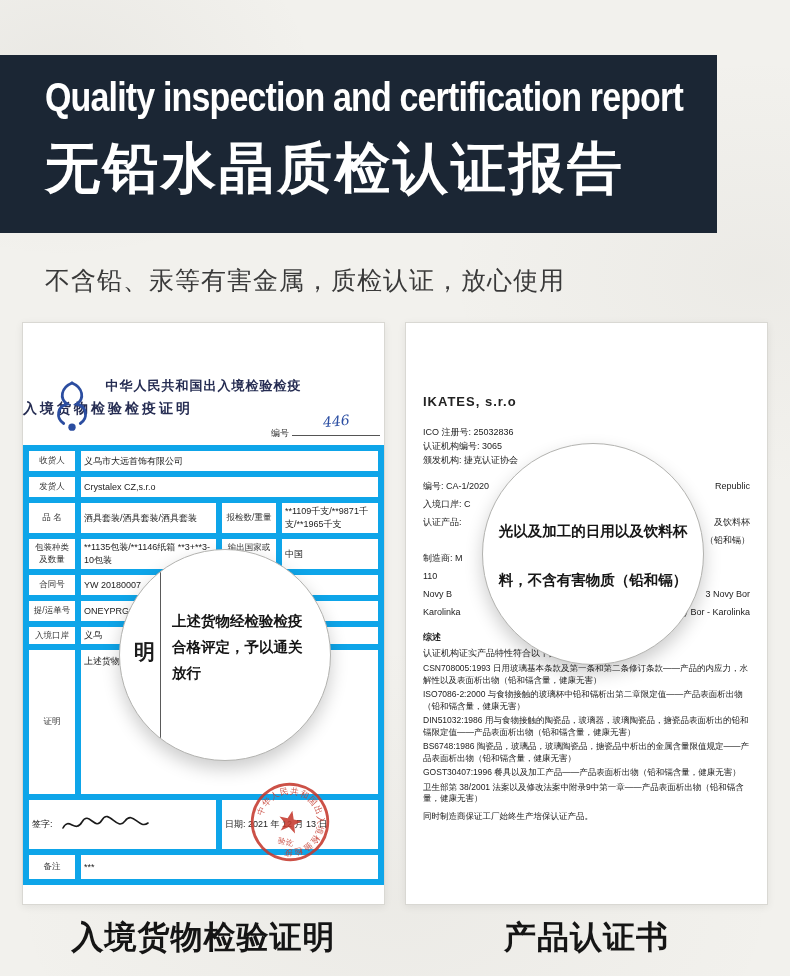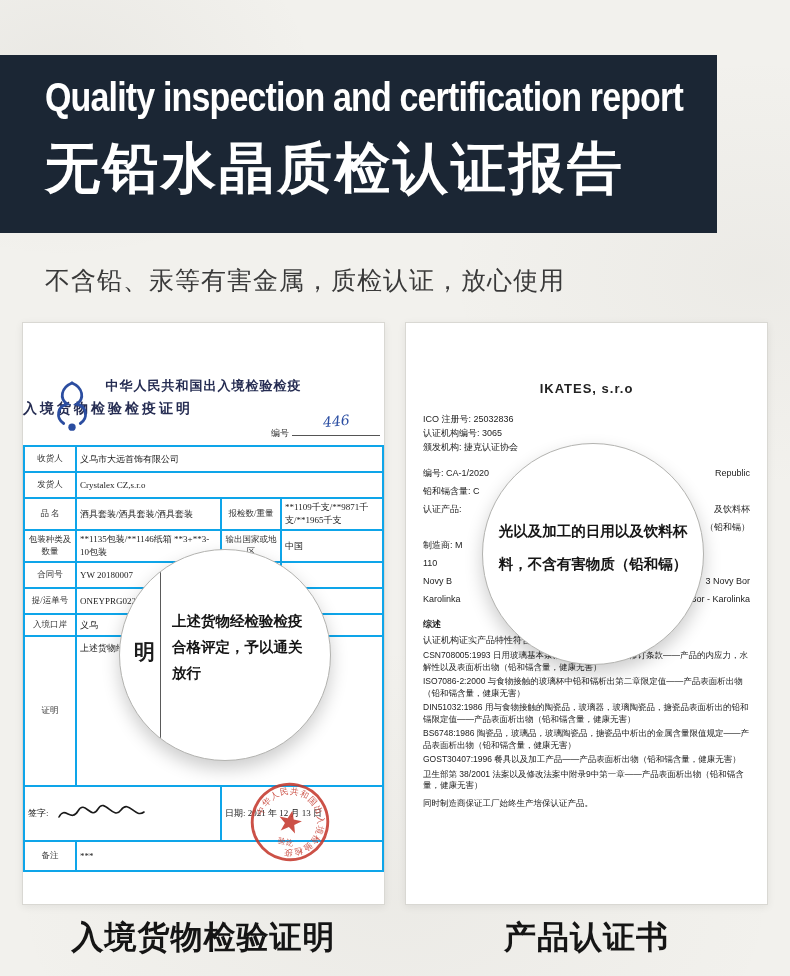--- a/index.html
+++ b/index.html
@@ -47,21 +47,21 @@
   
   .cert-l { position: absolute; inset: 0; }
   .emblem { position: absolute; left: 26px; top: 56px; width: 46px; height: 54px; }
   .l-title1 { margin-top: 54px; text-align: center; font-size: 13px; font-weight: bold; color: #252c52; letter-spacing: 1px; }
   .l-title2 { margin-top: 5px; font-size: 14px; font-weight: bold; color: #252c52; letter-spacing: 3px; }
   .hand-no  { position: absolute; right: 34px; top: 90px; color: #2c4fa3; font-size: 14px; font-style: italic;
               font-family: "DejaVu Serif", serif; transform: rotate(-6deg); }
   .serial { margin-top: 9px; text-align: right; font-size: 9px; color: #333; padding-right: 4px; }
   .serial-line { display: inline-block; width: 88px; border-bottom: 1px solid #555; height: 8px; margin-left: 3px; }
   .ctable { width: 100%; border-collapse: collapse; margin-top: 5px; table-layout: fixed; }
-  .ctable td { border: 2px solid #0ea5e9; font-size: 9px; color: #222; padding: 2px 3px; vertical-align: middle; overflow: hidden; font-family: Liberation Serif, serif; }
+  .ctable td { border: 6px solid #0ea5e9; font-size: 9px; color: #222; padding: 2px 3px; vertical-align: middle; overflow: hidden; }
   .ctable td.lbl { text-align: center; font-size: 8.5px; color: #333; }
   .h26 td { height: 26px; } .h30 td { height: 30px; } .h22 td { height: 22px; }
   .h150 td { height: 150px; } .h55 td { height: 55px; } .hrem td { height: 30px; }
   .top { vertical-align: top !important; padding-top: 5px !important; }
   .sigrow td { vertical-align: middle; }
   .sig-svg { vertical-align: middle; margin-left: 4px; }
   .stamp { position: absolute; left: 226px; top: 458px; width: 82px; height: 82px; transform: rotate(12deg); opacity: 0.88; }
 
   
   .mag {
@@ -69,25 +69,25 @@
     border: 1px solid #b3b3b0; overflow: hidden;
     box-shadow: 0 8px 18px rgba(0,0,0,0.20), inset 0 0 0 5px #fff;
   }
   .mag-left  { left: 96px; top: 226px; width: 212px; height: 212px; }
   .mag-side  { position: absolute; left: 14px; top: 88px; font-size: 21px; font-weight: bold; color: #1c1c1c; }
   .mag-rule  { position: absolute; left: 40px; top: 0; bottom: 0; width: 1px; background: #5a5a5a; }
   .mag-text  { position: absolute; left: 52px; right: 16px; top: 58px; font-size: 14.5px; font-weight: bold;
                line-height: 1.8; color: #141414; }
   .mag-right { left: 76px; top: 120px; width: 222px; height: 222px; text-align: center; }
   .mag-line1 { margin-top: 78px; font-size: 14.5px; font-weight: bold; color: #161616; }
-  .mag-line2 { margin-top: 14px; font-size: 14.5px; font-weight: bold; color: #161616; }
+  .mag-line2 { margin-top: 30px; font-size: 14.5px; font-weight: bold; color: #161616; }
 
   
   .cert-r { position: absolute; inset: 0; padding: 58px 17px 0 17px; font-size: 9px; color: #222; }
-  .company { text-align: center; font-size: 13px; font-weight: bold; letter-spacing: 1px; margin-bottom: 16px; }
+  .company { font-size: 13px; font-weight: bold; letter-spacing: 1px; margin-bottom: 16px; margin-top: 13px; }
   .meta { line-height: 14px; }
   .gap8 { height: 10px; }
   .frow { display: flex; justify-content: space-between; line-height: 18px; }
   .summary-label { margin-top: 10px; font-weight: bold; }
   .summary-intro { margin-top: 3px; line-height: 13px; }
   .std { margin-top: 3px; line-height: 11.5px; font-size: 8.5px; }
   .closing { margin-top: 6px; }
 </style>
 </head>
 <body>
@@ -211,21 +211,21 @@
       <div class="meta">ICO 注册号: 25032836</div>
       <div class="meta">认证机构编号: 3065</div>
       <div class="meta">颁发机构: 捷克认证协会</div>
       <div class="gap8"></div>
 
       <div class="frow">
         <span>编号: CA-1/2020</span>
         <span>Republic</span>
       </div>
       <div class="frow">
-        <span>铅和镉含量: C</span>
+        <span>入境口岸: C</span>
         <span></span>
       </div>
       <div class="frow">
         <span>认证产品:</span>
         <span>及饮料杯</span>
       </div>
       <div class="frow">
         <span></span>
         <span>（铅和镉）</span>
       </div>

